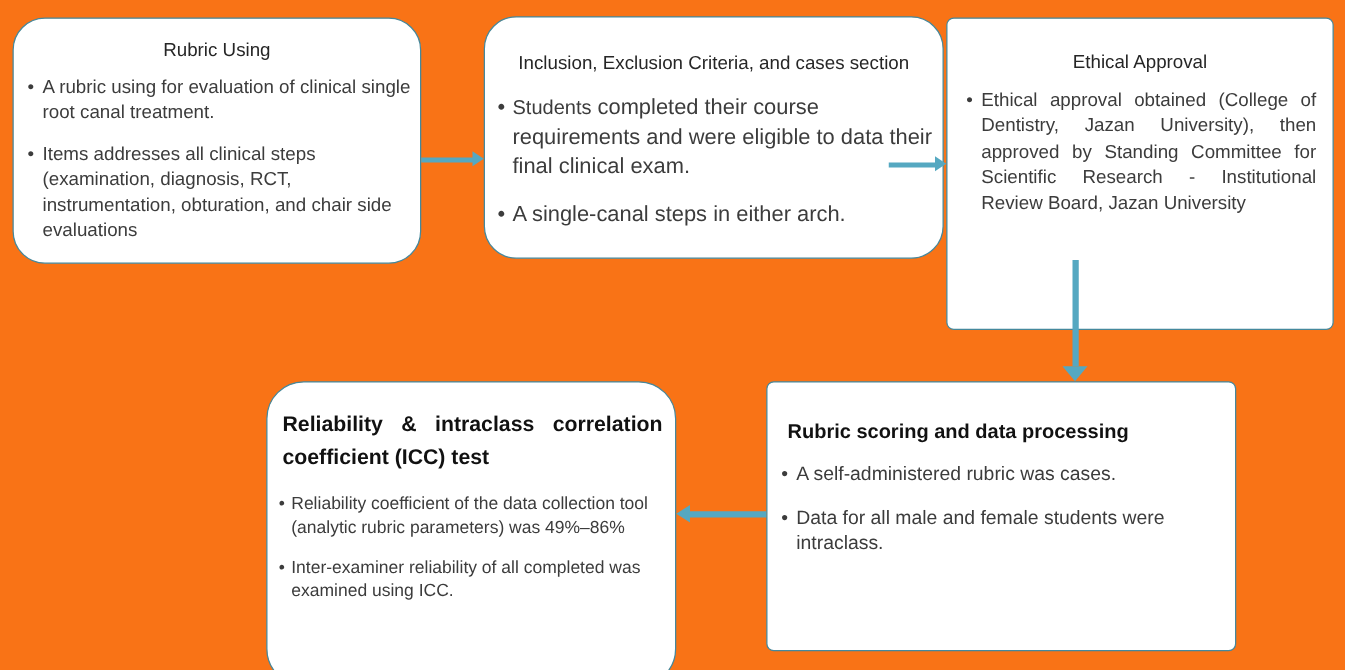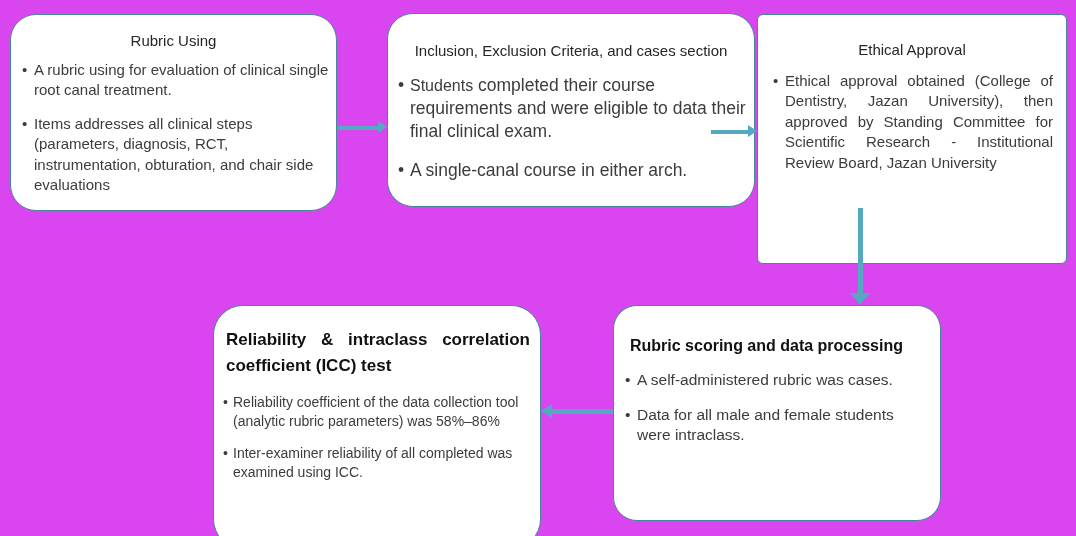--- a/index.html
+++ b/index.html
@@ -3,21 +3,21 @@
 <meta charset="utf-8">
 <style>
   :root{
     --border:#45889C;
     --arrow:#55A8C1;
     --title:#262626;
     --body:#3C3C3C;
   }
   html,body{margin:0;padding:0;background:#ffffff;}
   #canvas{
-    position:relative;width:1076px;height:536px;background:#d946ef;overflow:hidden;
+    position:relative;width:1076px;height:536px;background:#f97316;overflow:hidden;
     font-family:"Liberation Sans","DejaVu Sans",sans-serif;color:var(--body);
   }
   .box{
     position:absolute;background:#ffffff;border:1.5px solid var(--border);
     box-sizing:border-box;
   }
   .title{color:var(--title);}
   .bullet{display:flex;align-items:flex-start;}
   .dot{flex:0 0 12px;}
   .btext{flex:1 1 auto;display:block;}
@@ -35,21 +35,21 @@
   #b2 .bullet + .bullet{margin-top:16px;}
   #b2 .lead{font-size:16px;}
 
   
   #b3{left:757px;top:14px;width:310px;height:250px;border-radius:6px;}
   #b3 .title{font-size:15px;text-align:center;margin-top:26px;}
   #b3 .content{font-size:15px;line-height:1.36;margin:13px 13px 0 15px;}
   #b3 .btext{text-align:justify;}
 
   
-  #b4{left:613px;top:305px;width:328px;height:216px;border-radius:24px;}
+  #b4{left:613px;top:305px;width:376px;height:216px;border-radius:6px;}
   #b4 .title{font-size:16px;font-weight:bold;text-align:left;margin:31px 16px 0 16px;color:#111;}
   #b4 .content{font-size:15.5px;line-height:1.33;margin:15px 18px 0 11px;}
   #b4 .bullet + .bullet{margin-top:14px;}
 
   
   #b5{left:213px;top:305px;width:328px;height:244px;border-radius:30px;}
   #b5 .title{font-size:17px;font-weight:bold;text-align:justify;line-height:1.55;margin:21px 10px 0 12px;color:#111;}
   #b5 .content{font-size:14px;line-height:1.35;margin:13px 1px 0 9px;}
   #b5 .bullet + .bullet{margin-top:14px;}
   #b5 .dot{flex:0 0 10px;}
@@ -82,40 +82,40 @@
 
   <div id="b1" class="box">
     <div class="title">Rubric Using</div>
     <div class="content">
       <div class="bullet">
         <span class="dot">•</span>
         <span class="btext">A rubric using for evaluation of clinical single root canal treatment.</span>
       </div>
       <div class="bullet">
         <span class="dot">•</span>
-        <span class="btext">Items addresses all clinical steps (parameters, diagnosis, RCT, instrumentation, obturation, and chair side evaluations</span>
+        <span class="btext">Items addresses all clinical steps (examination, diagnosis, RCT, instrumentation, obturation, and chair side evaluations</span>
       </div>
     </div>
   </div>
 
   <div id="a1" class="arrow">
     <div class="shaft"></div>
     <div class="head"></div>
   </div>
 
   <div id="b2" class="box">
     <div class="title">Inclusion, Exclusion Criteria, and cases section</div>
     <div class="content">
       <div class="bullet">
         <span class="dot">•</span>
         <span class="btext"><span class="lead">Students</span> <span>completed their course requirements and were eligible to data their final clinical exam.</span></span>
       </div>
       <div class="bullet">
         <span class="dot">•</span>
-        <span class="btext">A single-canal course in either arch.</span>
+        <span class="btext">A single-canal steps in either arch.</span>
       </div>
     </div>
   </div>
 
   <div id="a2" class="arrow">
     <div class="shaft"></div>
     <div class="head"></div>
   </div>
 
   <div id="b3" class="box">
@@ -150,21 +150,21 @@
   <div id="a4" class="arrow">
     <div class="shaft"></div>
     <div class="head"></div>
   </div>
 
   <div id="b5" class="box">
     <div class="title">Reliability &amp; intraclass correlation coefficient (ICC) test</div>
     <div class="content">
       <div class="bullet">
         <span class="dot">•</span>
-        <span class="btext">Reliability coefficient of the data collection tool (analytic rubric parameters) was 58%–86%</span>
+        <span class="btext">Reliability coefficient of the data collection tool (analytic rubric parameters) was 49%–86%</span>
       </div>
       <div class="bullet">
         <span class="dot">•</span>
         <span class="btext">Inter-examiner reliability of all completed was examined using ICC.</span>
       </div>
     </div>
   </div>
 
 </div>
 

